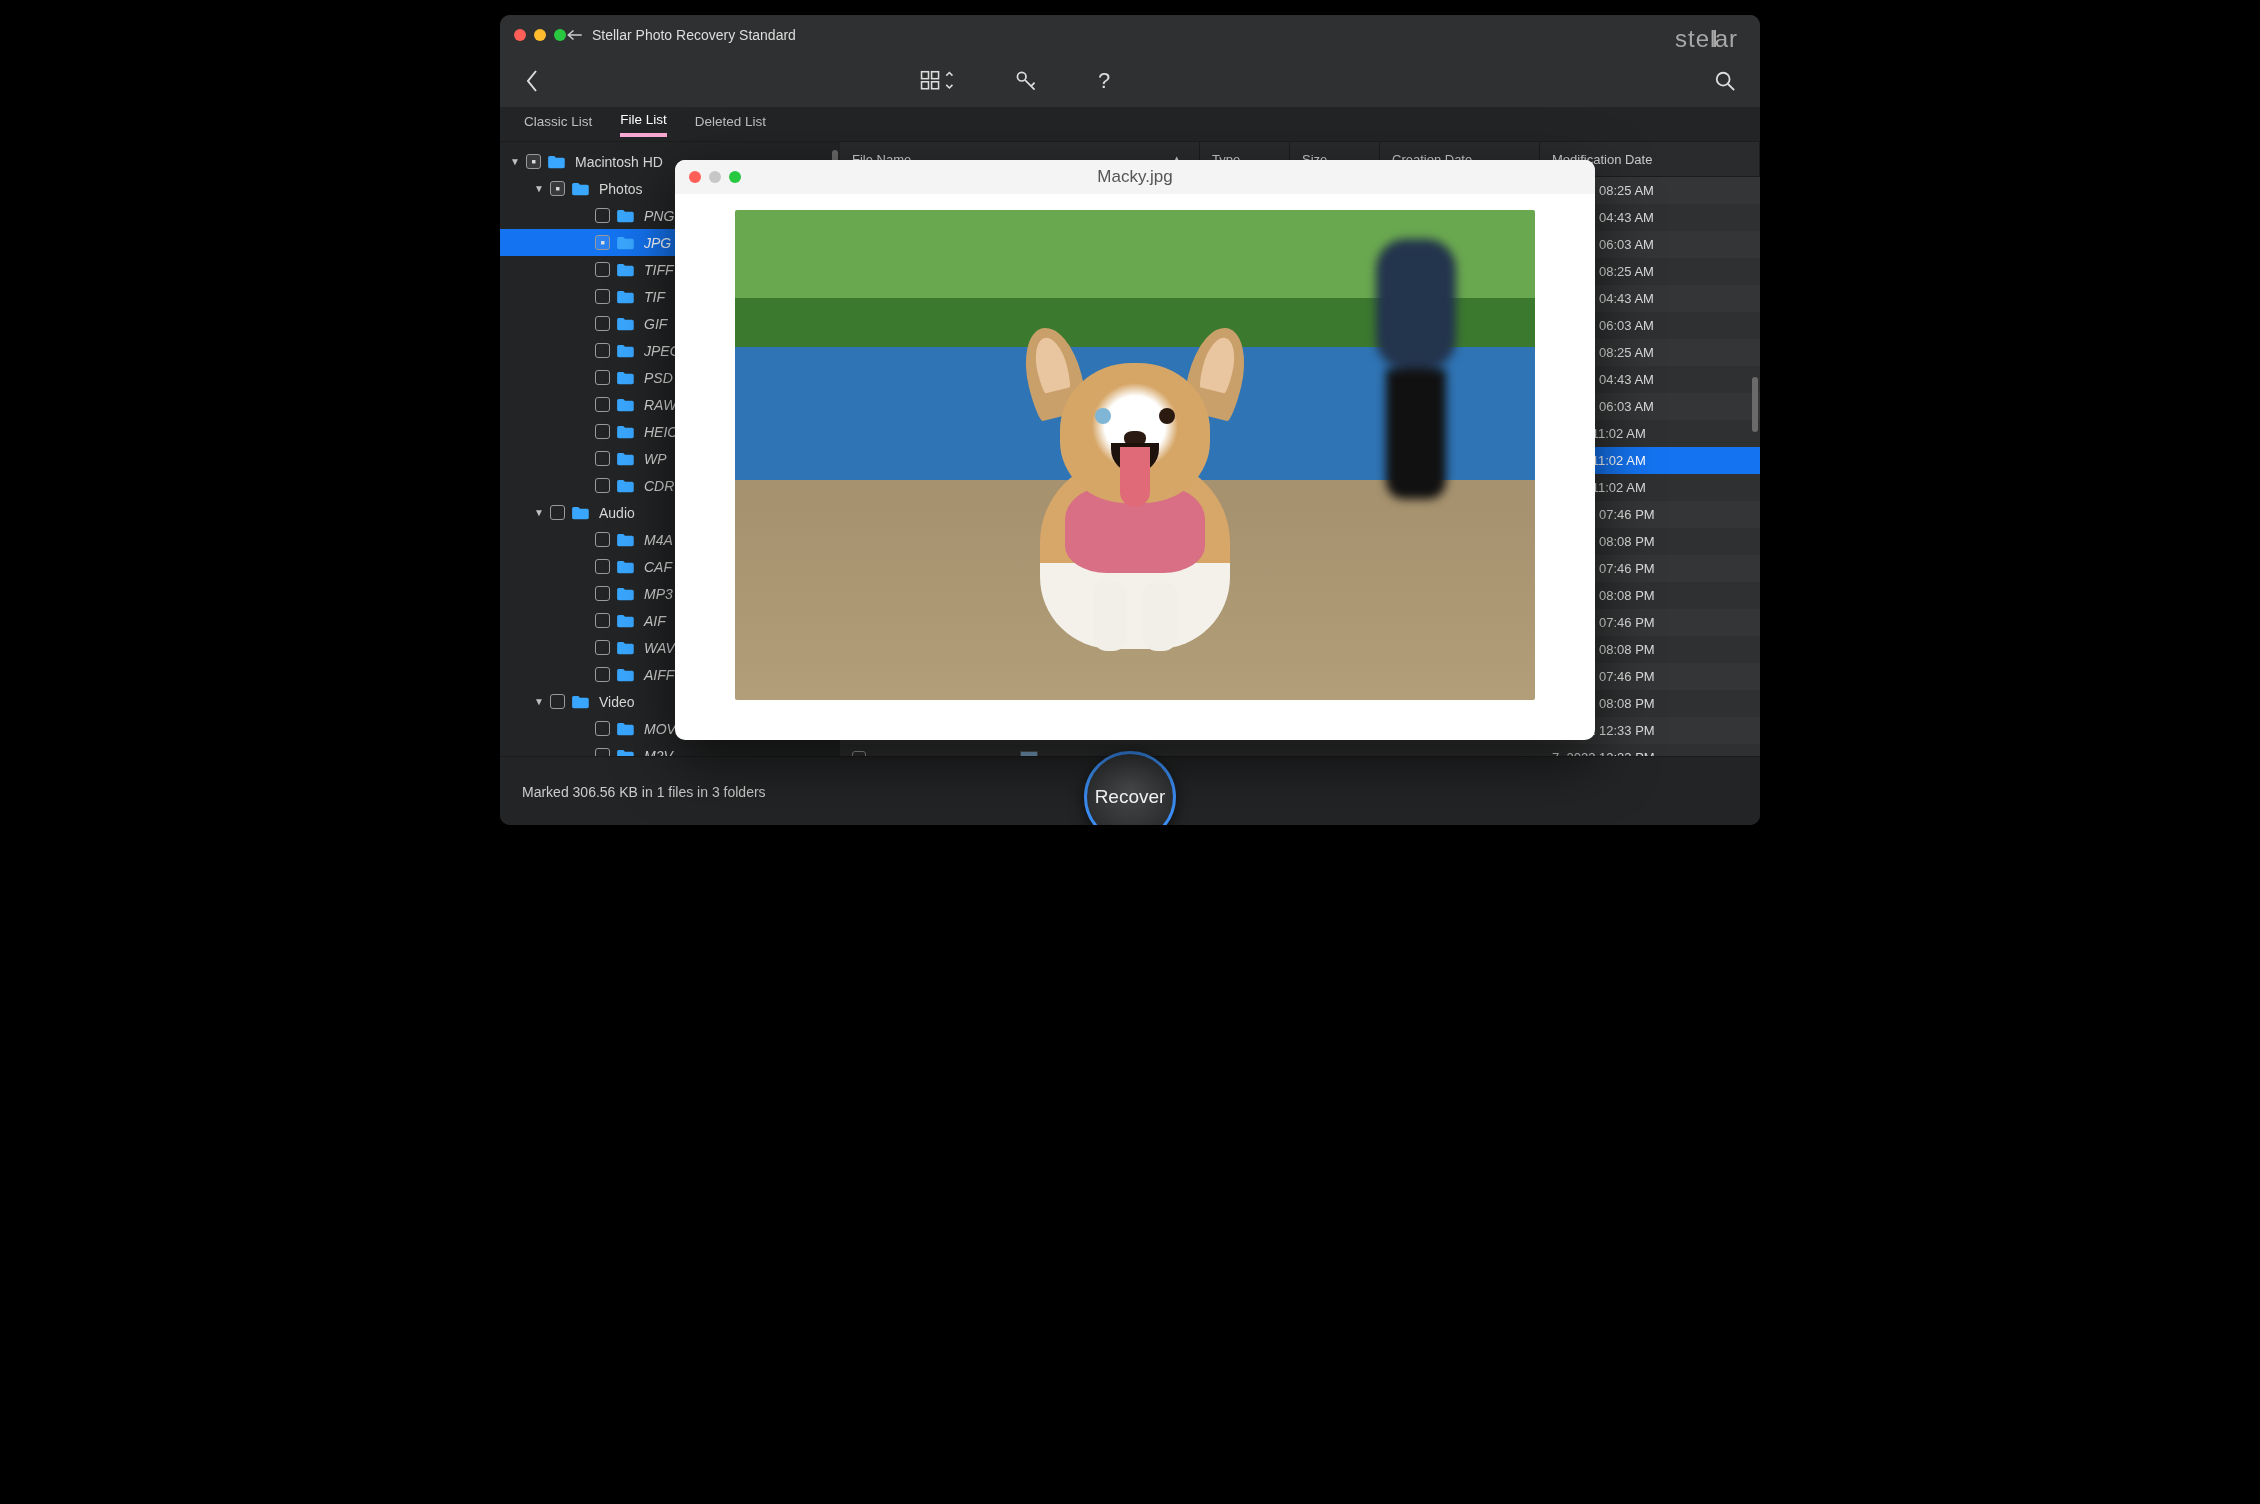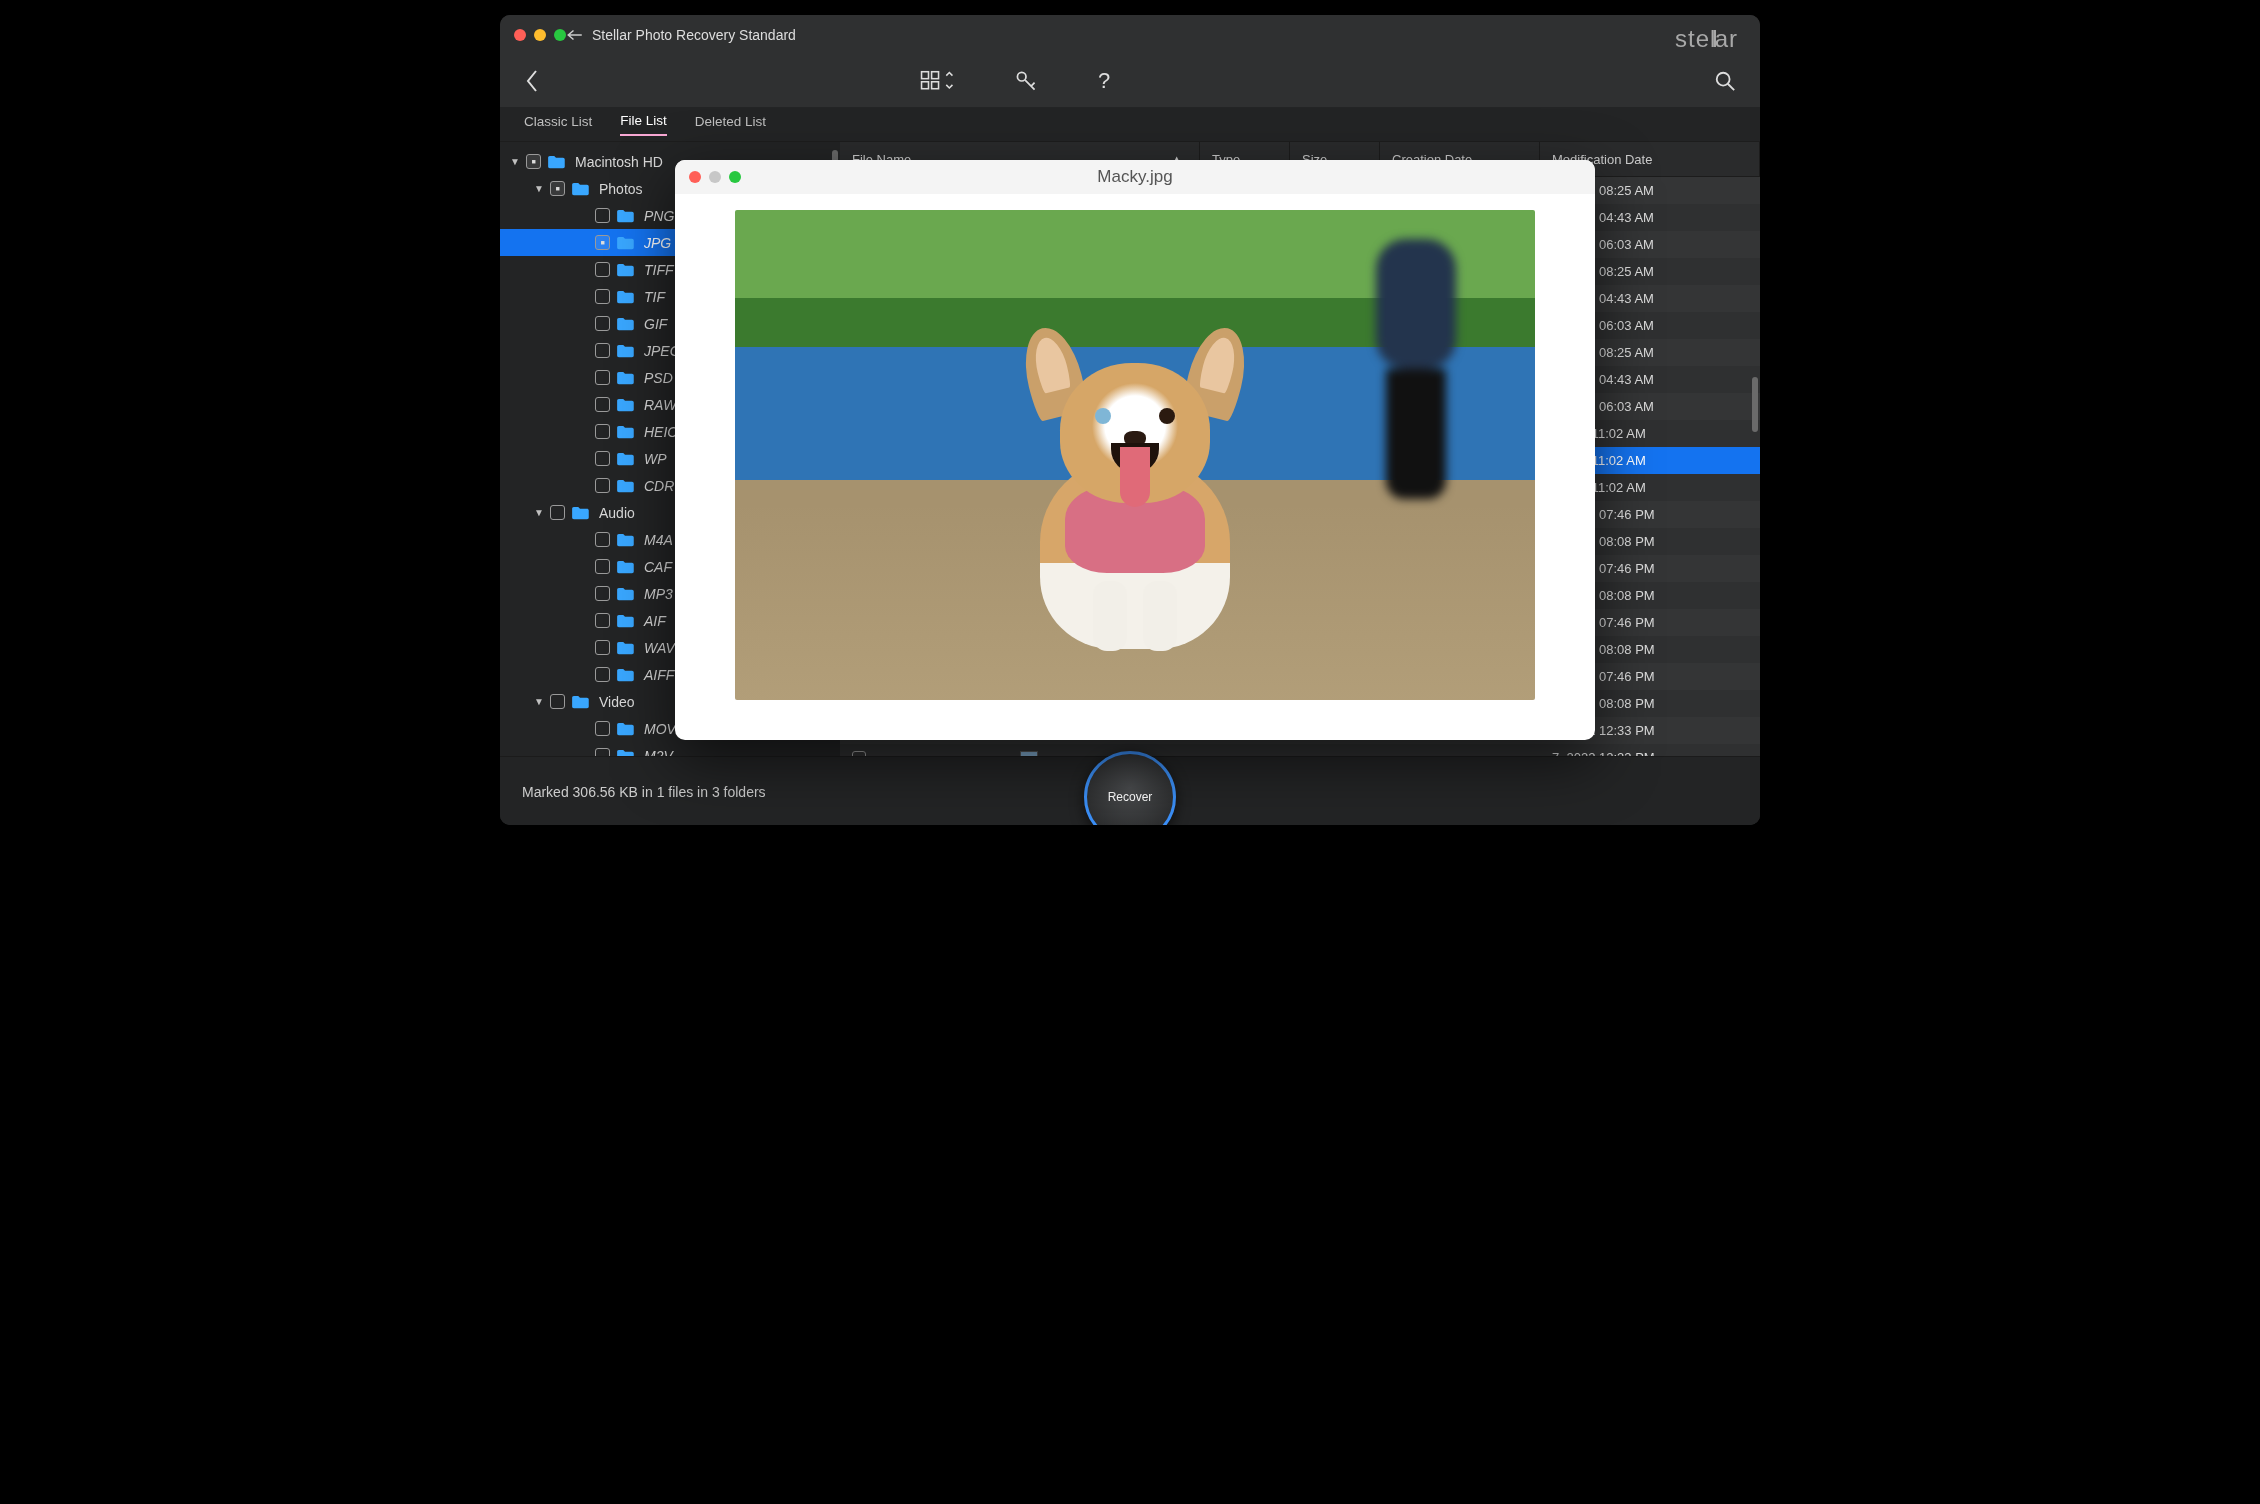--- a/index.html
+++ b/index.html
@@ -30,21 +30,21 @@
   .green{background:#28c840;}
   .grey{background:#c7c7c7;}
   .titlecenter{flex:1;display:flex;align-items:center;gap:8px;color:#ddd;font-size:14px;}
   .brand{position:absolute;right:22px;top:10px;font-size:24px;letter-spacing:1px;color:#a8a8a8;font-weight:500;}
   .brand .ll{letter-spacing:-3px;}
   .toolbar{height:52px;display:flex;align-items:center;padding:0 24px;gap:60px;background:var(--bg);}
   .toolbar .spacer{flex:1;}
   .icn{color:#d0d0d0;display:flex;align-items:center;}
   .tabs{display:flex;gap:28px;height:34px;align-items:center;border-bottom:1px solid #1d1d1d;padding-left:24px;background:var(--bg-dark);}
   .tab{font-size:13.5px;color:#bfbfbf;padding-bottom:6px;}
-  .tab.active{color:#fff;border-bottom:2px solid #f9a8d4;}
+  .tab.active{color:#fff;border-bottom:4px solid #f9a8d4;}
   .body{display:flex;height:calc(100% - 40px - 52px - 34px - 70px);}
   .sidebar{width:340px;background:var(--bg-dark);overflow:hidden;position:relative;font-size:14px;}
   .tree{padding:6px 0;}
   .node{display:flex;align-items:center;height:27px;gap:6px;padding-right:4px;white-space:nowrap;}
   .node .disc{width:10px;text-align:center;margin-left:4px;color:#c0c0c0;font-size:10px;}
   .node .cb{width:13px;height:13px;border:1.5px solid #9a9a9a;border-radius:3px;display:inline-flex;align-items:center;justify-content:center;font-size:9px;color:#ddd;}
   .node.filled .cb{background:rgba(255,255,255,.1);}
   .node.filled .cb::after{content:"■";font-size:7px;}
   .node .fld{display:inline-flex;align-items:center;}
   .node .lbl{margin-left:4px;}
@@ -73,21 +73,21 @@
   .frow .fname{overflow:hidden;text-overflow:ellipsis;}
   .main .scrollthumb{position:absolute;right:2px;top:200px;width:6px;height:55px;background:#6a6a6a;border-radius:3px;}
   .footer{height:70px;display:flex;align-items:center;padding:0 22px;background:var(--bg-dark);border-top:1px solid #1b1b1b;position:relative;}
   .status{font-size:14px;color:#ccc;}
   .recover-wrap{position:absolute;left:50%;top:-6px;transform:translateX(-50%);}
   .recover{
     width:86px;height:86px;border-radius:50%;
     background:radial-gradient(circle at 50% 40%, #4a4c4e, #2d2e2f 70%);
     border:3px solid var(--accent2);
     display:flex;align-items:center;justify-content:center;
-    color:#fff;font-size:12px;box-shadow:0 4px 14px rgba(0,0,0,.6);
+    color:#fff;font-size:19px;box-shadow:0 4px 14px rgba(0,0,0,.6);
   }
 
   .preview{
     position:absolute;left:190px;top:160px;width:920px;height:580px;
     background:#fff;border-radius:10px;box-shadow:0 20px 60px rgba(0,0,0,.6);
     overflow:hidden;
   }
   .preview .titlebar{background:#f4f4f4;height:34px;}
   .preview .ptitle{flex:1;text-align:center;color:#555;font-size:17px;font-weight:500;}
   .preview .imgwrap{padding:16px 60px 18px;}

